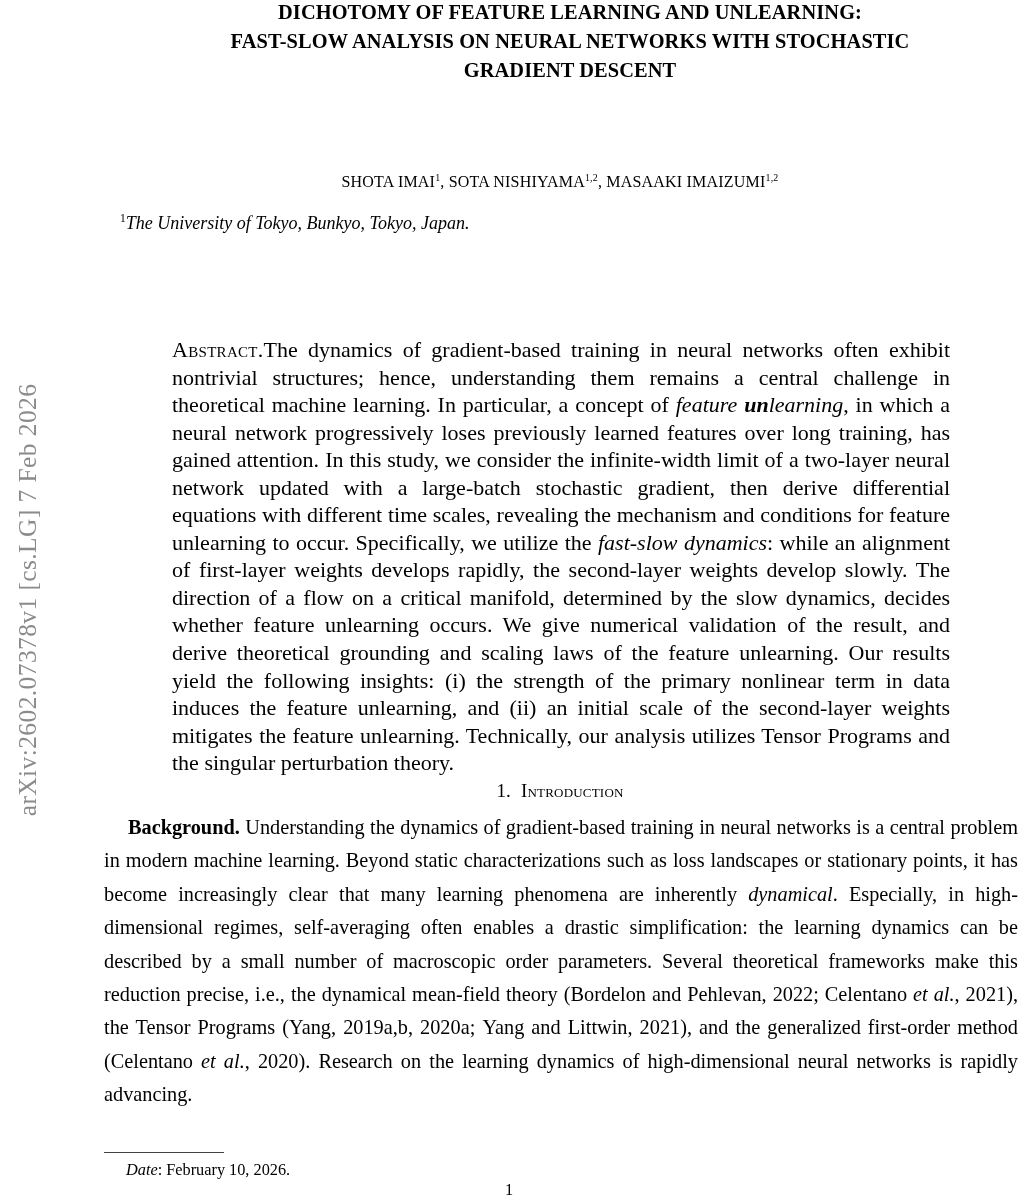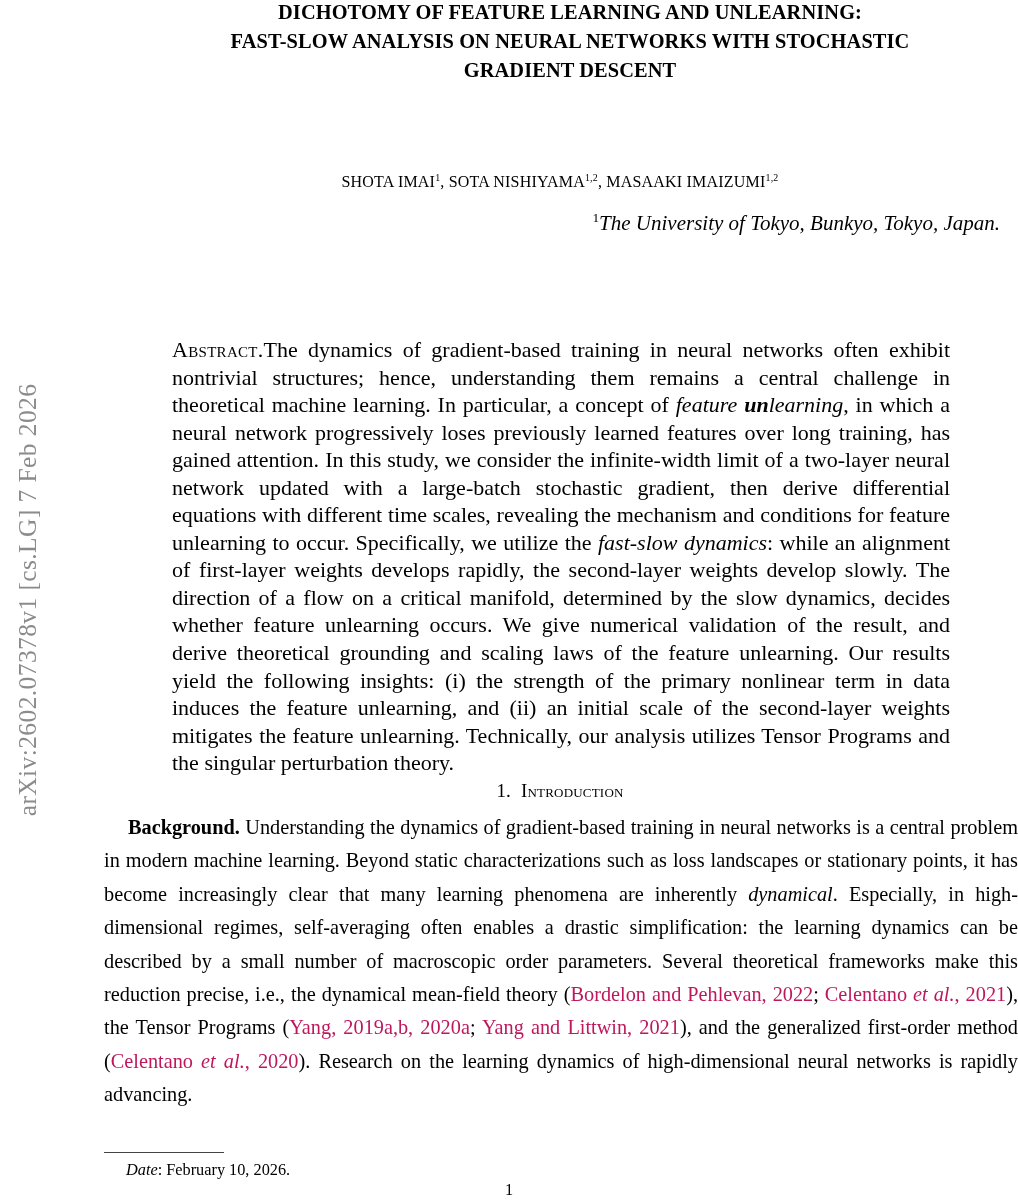--- a/index.html
+++ b/index.html
@@ -75,23 +75,23 @@
     font-size: 0.62em;
     vertical-align: super;
     line-height: 0;
   }
 
   .affiliations {
     position: absolute;
     left: 120px;
     top: 208px;
     width: 880px;
-    text-align: right;
+    text-align: left;
     font-style: italic;
-    font-size: 21px;
+    font-size: 18px;
     line-height: 31px;
   }
   .affiliations sup {
     font-size: 0.64em;
     font-style: normal;
     vertical-align: super;
     line-height: 0;
   }
 
   
@@ -140,22 +140,23 @@
     text-justify: inter-word;
   }
   .body-text .lead-in {
     font-weight: bold;
   }
   .body-text .indent {
     display: inline-block;
     width: 24px;
   }
   a.cite, .cite {
-    color: #be185d;
+    color: #000000;
     text-decoration: none;
+    font-family: Liberation Serif, serif;
   }
   .cite .it { font-style: italic; }
 
   
   .foot-rule {
     position: absolute;
     left: 104px;
     top: 1152px;
     width: 120px;
     height: 0;

